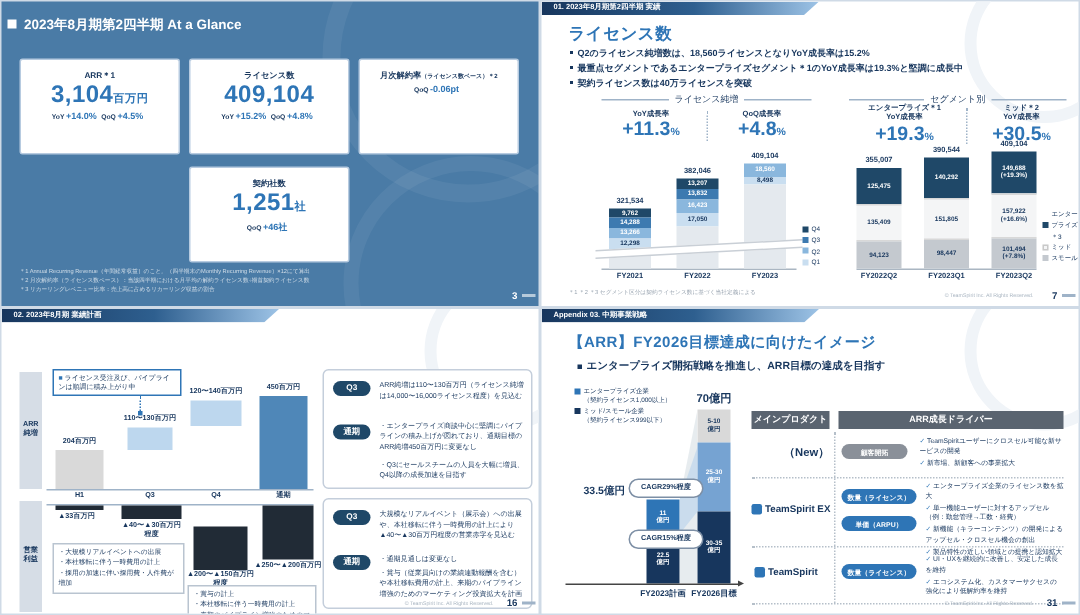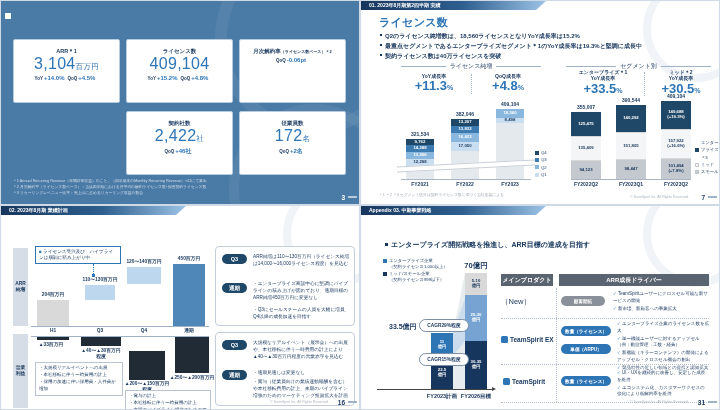--- a/index.html
+++ b/index.html
@@ -19,21 +19,21 @@
        clip-path:polygon(0 0,100% 0,calc(100% - 10px) 100%,0 100%);
        background:linear-gradient(90deg,#17365d 0%,#2e5f8f 55%,#9dc3e6 100%)}
   .stitle{position:absolute;font-size:10px;font-weight:bold;color:#2e75b6;letter-spacing:.3px}
   .pg{position:absolute;right:14px;bottom:3px;font-size:6.5px;font-weight:bold;color:#17365d}
   .pgdash{position:absolute;right:2px;bottom:6px;width:9px;height:2px;background:#9fb3c8}
   .cpy{position:absolute;right:30px;bottom:5px;font-size:3.5px;color:#aab6c2}
   
   .card{position:absolute;width:107px;height:64px;background:#fff;border:1px solid #b7cbe0;border-radius:2px;text-align:center;box-sizing:border-box}
   .cl{font-size:5.5px;font-weight:bold;color:#17365d;margin-top:8px;line-height:1.2}
   .cl .sub{font-size:4px}
-  .cv{font-size:16px;font-weight:normal;color:#2e75b6;line-height:1.15;letter-spacing:.3px}
+  .cv{font-size:16px;font-weight:bold;color:#2e75b6;line-height:1.15;letter-spacing:.3px}
   .cu{font-size:7.5px}
   .cm{font-size:4.5px;color:#17365d;font-weight:bold;margin-top:2px}
   .cm .mv{font-size:6px;color:#2e75b6;margin:0 3px 0 1px}
   .fn{position:absolute;left:12px;bottom:8px;font-size:3.8px;color:rgba(255,255,255,.72);line-height:1.6}
   
   .blt{position:absolute;font-size:6px;color:#17365d;font-weight:bold;line-height:1}
   .grp{position:absolute;display:flex;align-items:center;gap:4px;font-size:6px;color:#17365d}
   .grp .ln{height:1px;background:#9fb3c8;flex:1}
   .stat{position:absolute;text-align:center;color:#17365d}
   .sk{font-size:5px;font-weight:bold;line-height:1.25}
@@ -72,58 +72,54 @@
   .pill4.gray{background:#8a9099}
   .th{position:absolute;background:#5a6470;color:#fff;font-weight:bold;font-size:6px;text-align:center;
       height:12px;line-height:12px}
   .chk{font-size:4.5px;color:#17365d;line-height:1.45}
   .chk div{margin-bottom:1.5px}
   .chk div::before{content:"✓ ";color:#2e75b6;font-weight:bold}
   .dotline{position:absolute;border-bottom:1px dotted #b5bfc9}
   .vdot2{position:absolute;border-left:1px dotted #b5bfc9}
   .tslogo{position:absolute;display:flex;align-items:center;gap:2px;font-size:6.5px;font-weight:bold;color:#17365d}
   .tsq{width:7px;height:7px;background:#2e75b6;border-radius:1.5px;flex:none}
-  .prodnew{position:absolute;font-size:7.5px;font-weight:normal;color:#17365d;text-align:left}
+  .prodnew{position:absolute;font-size:7.5px;font-weight:bold;color:#17365d;text-align:right}
   .cagr{position:absolute;width:48px;height:11px;border:1px solid #7d8fa5;border-radius:10px;background:#fff;
         font-size:4.8px;font-weight:bold;color:#17365d;text-align:center;line-height:11px}
   .fan{position:absolute;pointer-events:none}
 </style>
 </head>
 <body>
 
 <div class="deck">
 
   <div class="slide" id="s1">
     <div class="circ" style="width:170px;height:170px;border:12px solid rgba(255,255,255,.06);right:-50px;top:-60px"></div>
     <div class="circ" style="width:150px;height:150px;border:10px solid rgba(255,255,255,.06);right:-40px;bottom:-70px"></div>
     <div class="ab" style="left:4px;top:12px;width:6px;height:6px;background:#fff"></div>
+    <div class="ab" style="left:15px;top:9px;font-size:9px;font-weight:bold;color:#fff">2023年8月期第2四半期 At a Glance</div>
 
     <div class="card" style="left:12px;top:38px">
       <div class="cl">ARR＊1</div>
       <div class="cv"><span>3,104</span><span class="cu">百万円</span></div>
       <div class="cm"><span>YoY</span><span class="mv">+14.0%</span><span>QoQ</span><span class="mv">+4.5%</span></div>
     </div>
     <div class="card" style="left:125px;top:38px">
       <div class="cl">ライセンス数</div>
       <div class="cv"><span>409,104</span><span class="cu"></span></div>
       <div class="cm"><span>YoY</span><span class="mv">+15.2%</span><span>QoQ</span><span class="mv">+4.8%</span></div>
     </div>
     <div class="card" style="left:238px;top:38px">
       <div class="cl"><span>月次解約率</span><span class="sub">（ライセンス数ベース）＊2</span></div>
       <div class="cm"><span>QoQ</span><span class="mv">-0.06pt</span></div>
     </div>
     <div class="card" style="left:125px;top:110px">
       <div class="cl">契約社数</div>
-      <div class="cv"><span>2,422</span><span class="cu">社</span></div>
+      <div class="cv"><span>1,251</span><span class="cu">社</span></div>
       <div class="cm"><span>QoQ</span><span class="mv">+46社</span></div>
-    </div>
-    <div class="card" style="left:238px;top:110px">
-      <div class="cl">従業員数</div>
-      <div class="cv"><span>172</span><span class="cu">名</span></div>
-      <div class="cm"><span>QoQ</span><span class="mv">+2名</span></div>
     </div>
 
     <div class="fn">
       <div>＊1 Annual Recurring Revenue（年間経常収益）のこと。（四半期末のMonthly Recurring Revenue）×12にて算出</div>
       <div>＊2 月次解約率（ライセンス数ベース）：当該四半期における月平均の解約ライセンス数÷期首契約ライセンス数</div>
       <div>＊3 リカーリングレベニュー比率：売上高に占めるリカーリング収益の割合</div>
     </div>
     <div class="pg" style="color:#fff">3</div>
     <div class="pgdash" style="background:rgba(255,255,255,.6)"></div>
   </div>
@@ -156,21 +152,21 @@
       <div class="sv"><span>+11.3</span><span class="su">%</span></div>
     </div>
     <div class="vdot" style="left:110px;top:73px;height:20px"></div>
     <div class="stat" style="left:116px;top:72px;width:62px">
       <div class="sk">QoQ成長率</div>
       <div class="sv"><span>+4.8</span><span class="su">%</span></div>
     </div>
     <div class="stat" style="left:206px;top:68px;width:72px">
       <div class="sk pre">エンタープライズ＊1
 YoY成長率</div>
-      <div class="sv"><span>+33.5</span><span class="su">%</span></div>
+      <div class="sv"><span>+19.3</span><span class="su">%</span></div>
     </div>
     <div class="vdot" style="left:283px;top:71px;height:24px"></div>
     <div class="stat" style="left:287px;top:68px;width:66px">
       <div class="sk pre">ミッド＊2
 YoY成長率</div>
       <div class="sv"><span>+30.5</span><span class="su">%</span></div>
     </div>
 
     <div class="chart" style="left:40px;top:98px;width:130px;height:80px">
       <div class="vbar" style="left:5px;width:28px;height:40px">
@@ -334,20 +330,21 @@
     </div>
 
     <div class="cpy">© TeamSpirit Inc. All Rights Reserved.</div>
     <div class="pg">16</div>
     <div class="pgdash"></div>
   </div>
 
   <div class="slide" id="s4">
     <div class="circ" style="width:90px;height:90px;border:8px solid #f0f4f8;right:-30px;top:-25px"></div>
     <div class="tab">Appendix 03. 中期事業戦略</div>
+    <div class="stitle" style="left:18px;top:15px">【ARR】FY2026目標達成に向けたイメージ</div>
     <div class="blt" style="left:30px;top:35px;font-size:7px"><span>エンタープライズ開拓戦略を推進し、ARR目標の達成を目指す</span></div>
     <div class="ab" style="left:24px;top:37px;width:2.5px;height:2.5px;background:#17365d"></div>
 
     <div class="leg" style="left:22px;top:52px;line-height:1.3">
       <div class="it" style="align-items:flex-start">
           <span class="lsw" style="background:#2e75b6;margin-top:1px"></span>
           <span class="pre">エンタープライズ企業
 （契約ライセンス1,000以上）</span>
         </div>
       <div class="it" style="align-items:flex-start;margin-top:2px">

